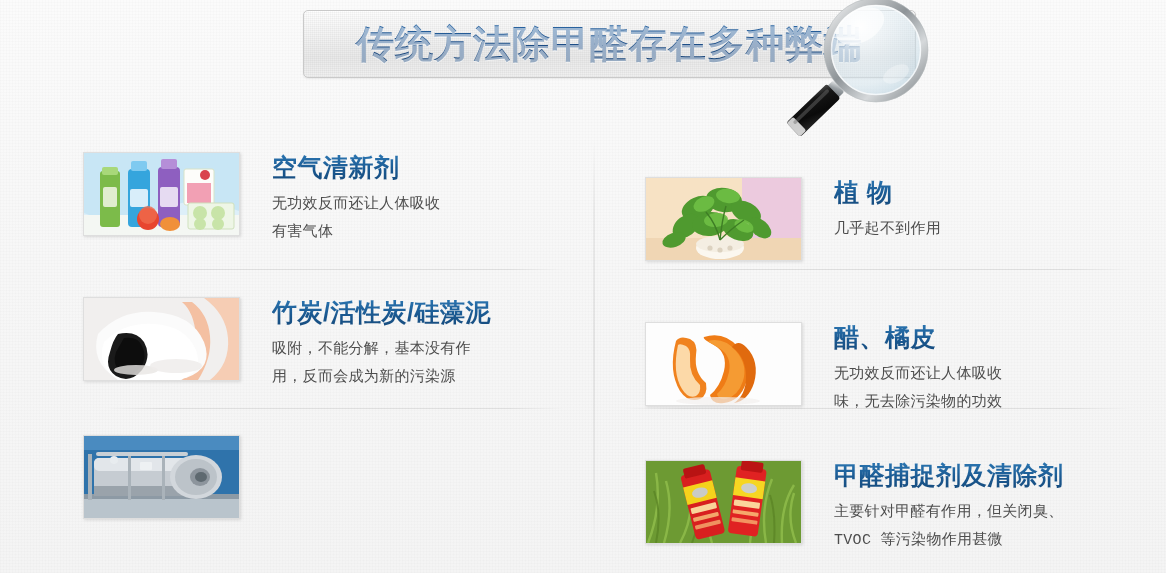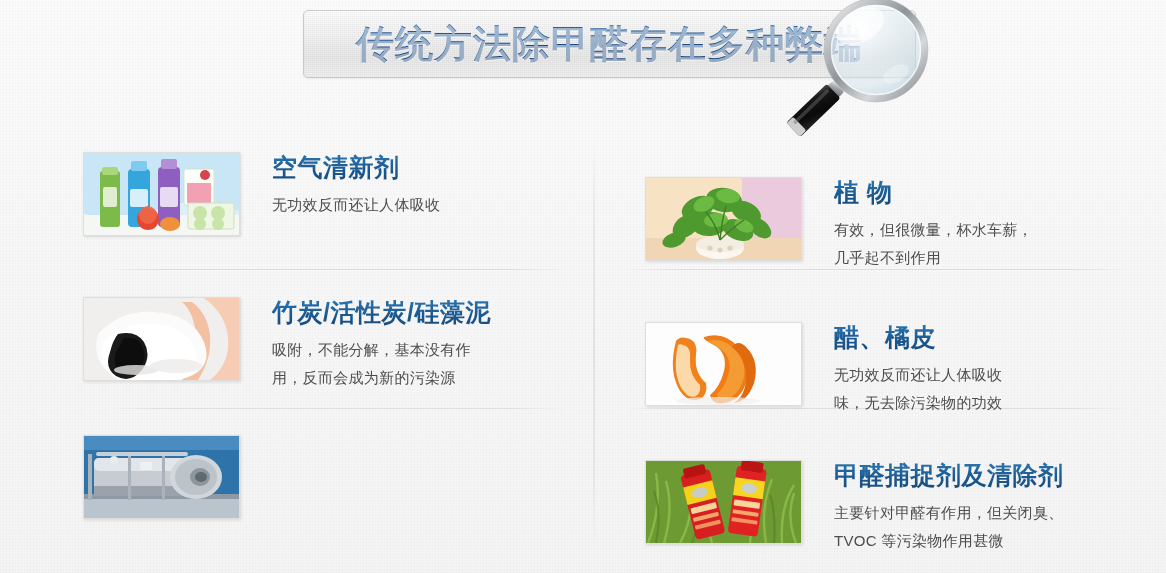--- a/index.html
+++ b/index.html
@@ -107,21 +107,21 @@
     -webkit-text-fill-color:transparent;
     white-space:nowrap;
   }
   .desc{
     margin-top:9px;
     font-size:15px;
     line-height:28px;
     color:#4d4d4d;
     white-space:nowrap;
   }
-  .desc div{ letter-spacing:0.3px; }
+  .desc div{ letter-spacing:0.3px;font-family:Liberation Mono, monospace; }
 
   
   
   .art-fresh{ background:linear-gradient(160deg,#cfeaf7 0%,#e7f4fb 45%,#bfe2f4 100%); }
   
   .art-charcoal{ background:linear-gradient(150deg,#f4f2f1 0%,#e9e6e4 60%,#dedbd9 100%); }
   
   .art-ozone{ background:linear-gradient(150deg,#2e6fa8 0%,#3d82bd 40%,#7d97ad 100%); }
   
   .art-plant{ background:linear-gradient(145deg,#f6d9b6 0%,#f3e2c8 35%,#e8c9df 100%); }
@@ -222,20 +222,21 @@
           <circle cx="64" cy="66" r="11" fill="#e8452f"></circle>
           <circle cx="64" cy="62" r="9" fill="#ef6a4c" opacity="0.8"></circle>
           <ellipse cx="86" cy="71" rx="10" ry="7" fill="#f0903a"></ellipse>
         </svg>
       </div>
     </div>
     <div class="texts">
       <div class="head">空气清新剂</div>
       <div class="desc">
         <div>无功效反而还让人体吸收</div>
+        <div>有害气体</div>
       </div>
     </div>
   </div>
 
   <div class="cell col-l row2">
     <div class="thumb">
       <div class="art art-charcoal">
         <svg width="155" height="82" viewBox="0 0 155 82">
           <rect width="155" height="82" fill="#f1efee"></rect>
           <path d="M120 0 q22 16 24 40 q2 26 -18 42 H155 V0 Z" fill="#f6cdb4"></path>
@@ -316,21 +317,20 @@
             <path d="M74 62 q-4 -16 -14 -28"></path>
             <path d="M74 62 q2 -20 6 -34"></path>
             <path d="M74 62 q12 -12 24 -20"></path>
           </g>
         </svg>
       </div>
     </div>
     <div class="texts">
       <div class="head">植 物</div>
       <div class="desc">
-        <div>有效，但很微量，杯水车薪，</div>
         <div>几乎起不到作用</div>
       </div>
     </div>
   </div>
 
   <div class="cell col-r row2">
     <div class="thumb">
       <div class="art art-peel">
         <svg width="155" height="82" viewBox="0 0 155 82">
           <rect width="155" height="82" fill="#fdfdfd"></rect>

